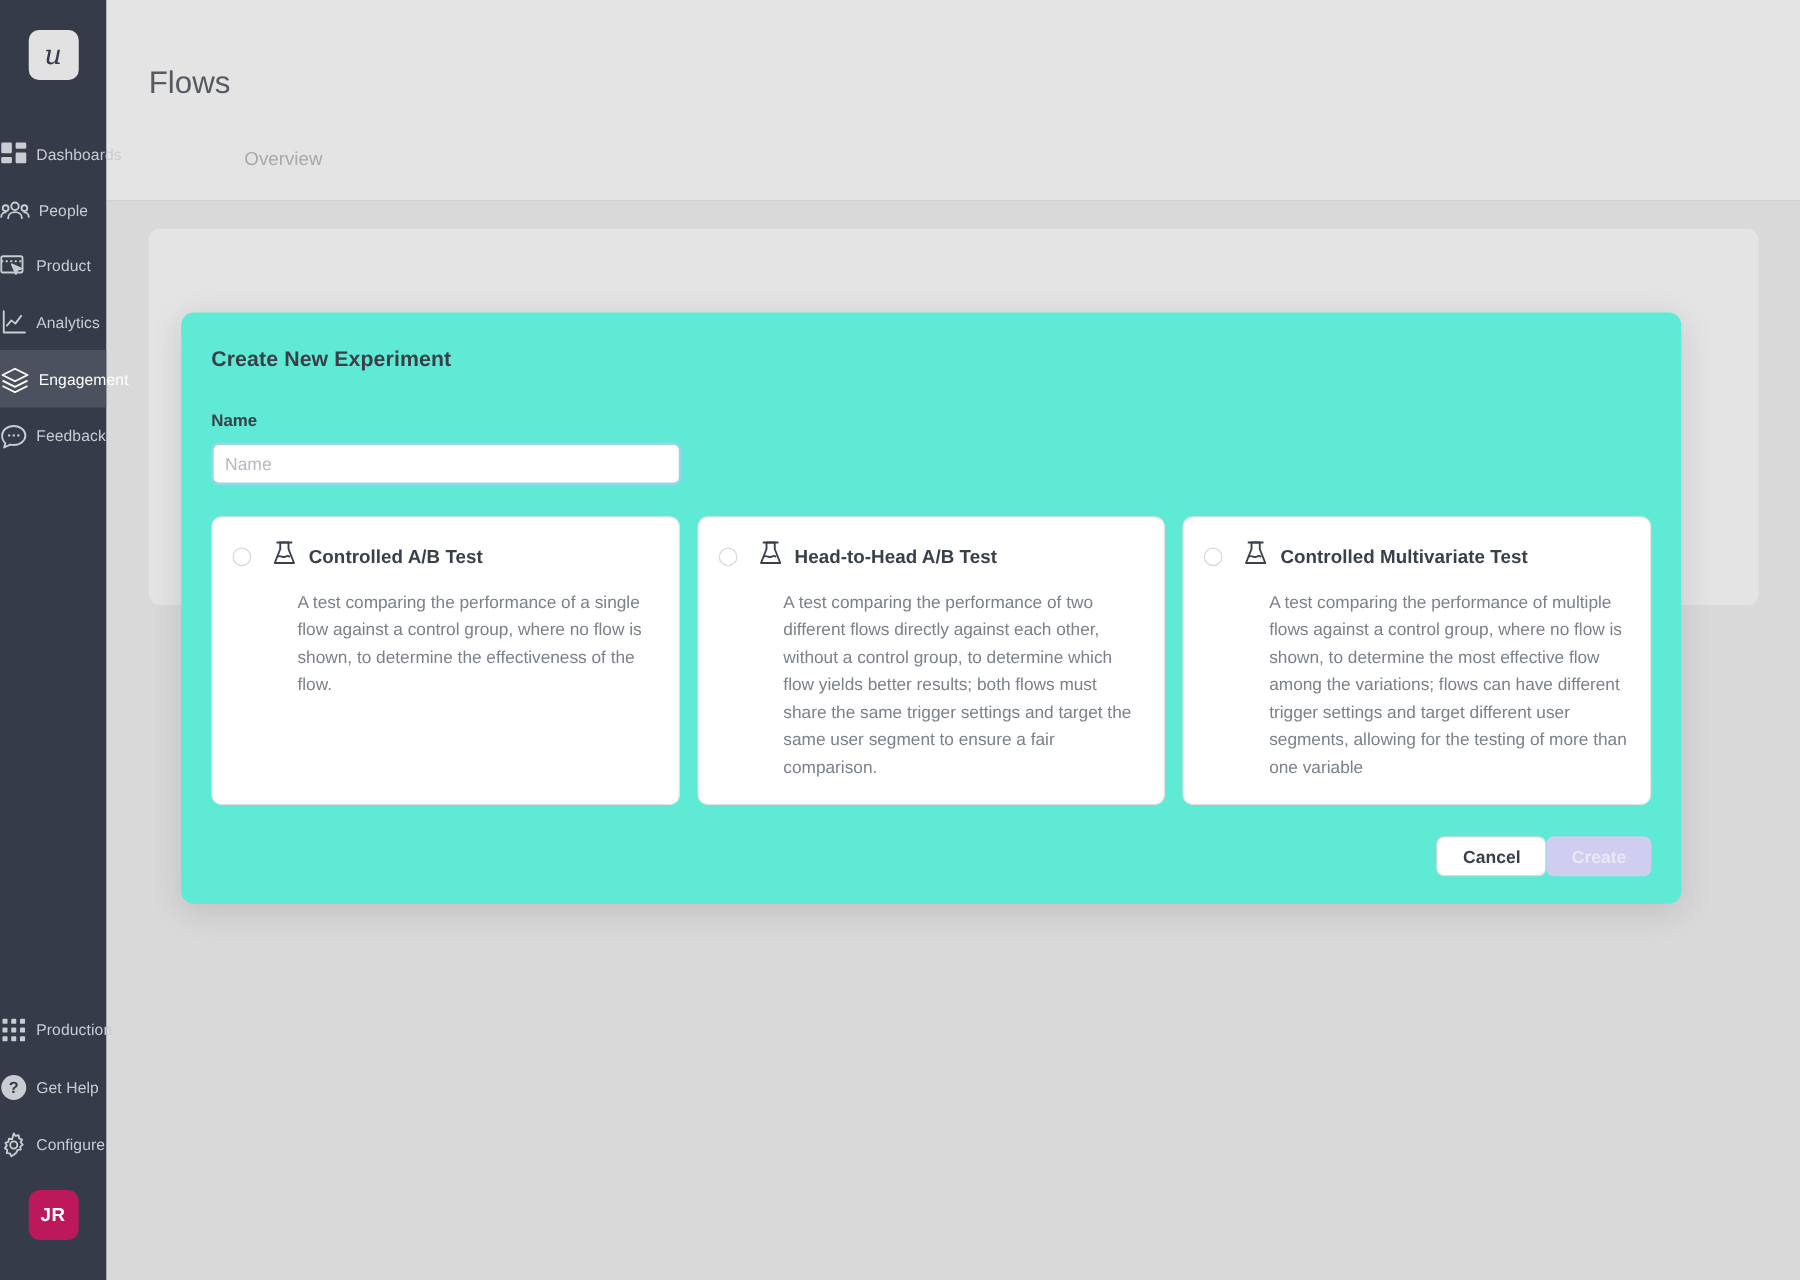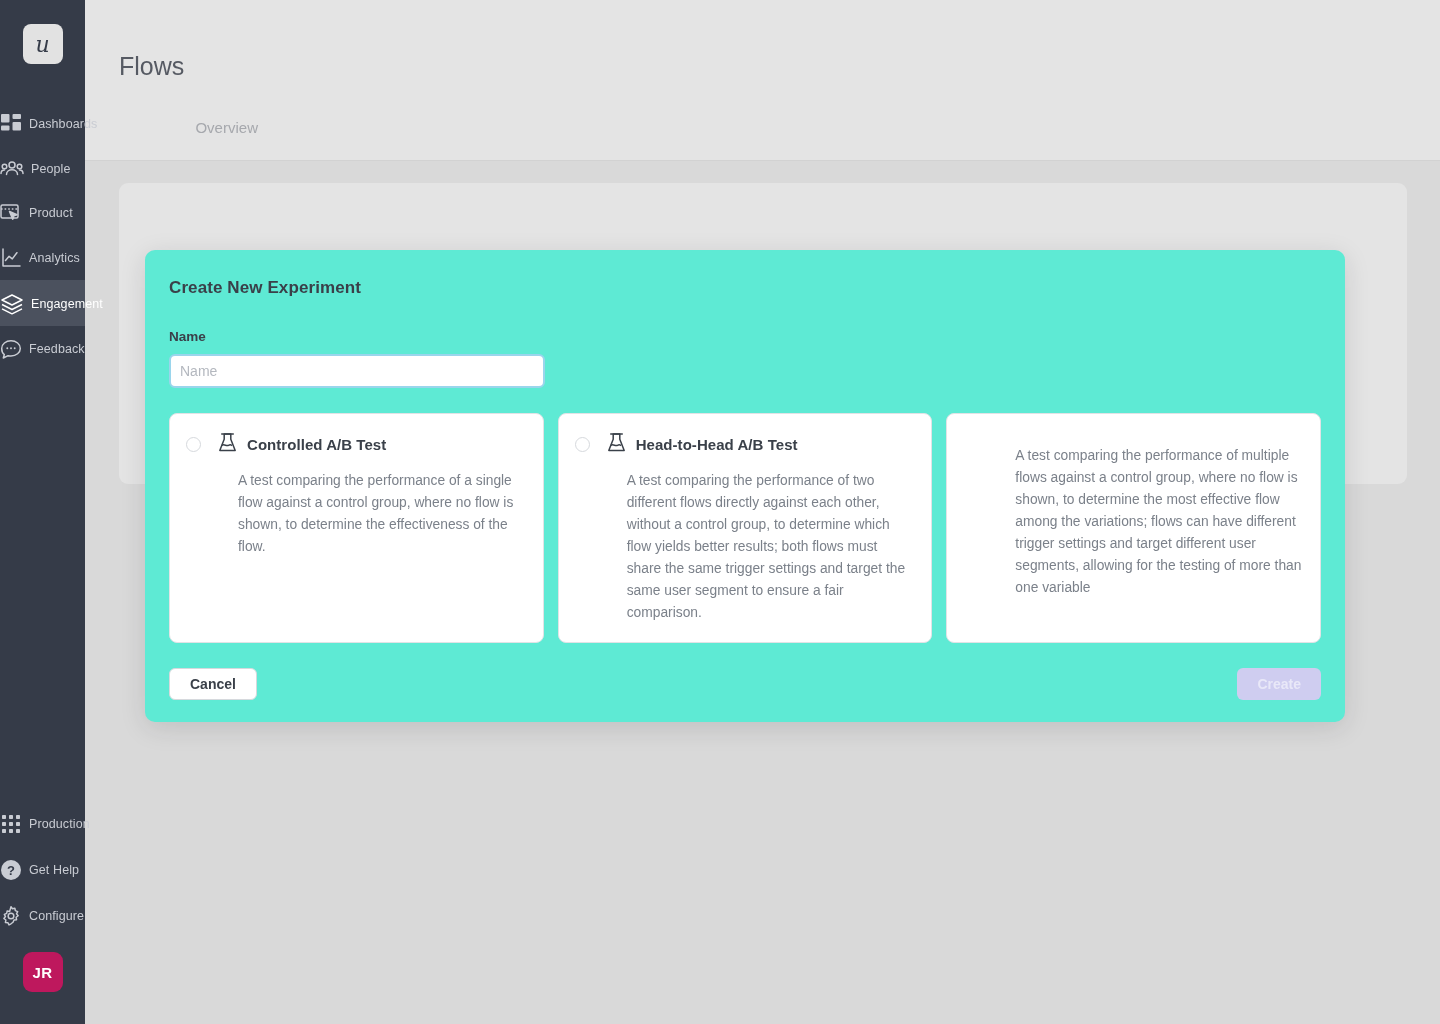--- a/index.html
+++ b/index.html
@@ -236,22 +236,21 @@
     margin-left: 52px;
     font-size: 13.8px;
     line-height: 22px;
     color: #7b818a;
     max-width: 290px;
   }
 
   #modal-footer {
     margin-top: 25px;
     display: flex;
-    justify-content: space-between;
-    gap: 13px;
+    justify-content: flex-end;
   }
   .btn {
     height: 32px;
     border-radius: 6px;
     font-family: "Liberation Sans", sans-serif;
     font-size: 14px;
     font-weight: bold;
     cursor: pointer;
     border: none;
     padding: 0 20px;
@@ -481,20 +480,31 @@
             <path d="M6.2 2v5.2L1.8 18.4h15.4L12.8 7.2V2z"></path>
             <path d="M3.9 13.3c2.6-1.6 4.3 1.3 6.6 0s2.4-.5 3.4.4"></path>
           </svg>
         </span>
         <span class="option-title">Head-to-Head A/B Test</span>
       </div>
       <div class="option-desc">A test comparing the performance of two different flows directly against each other, without a control group, to determine which flow yields better results; both flows must share the same trigger settings and target the same user segment to ensure a fair comparison.</div>
     </div>
 
     <div class="option-card">
+      <div class="option-head">
+        <span class="radio"></span>
+        <span class="flask-icon">
+          <svg width="19" height="21" viewBox="0 0 19 21" fill="none" stroke="currentColor" stroke-width="1.5" stroke-linejoin="round">
+            <path d="M3.2 2h12.6"></path>
+            <path d="M6.2 2v5.2L1.8 18.4h15.4L12.8 7.2V2z"></path>
+            <path d="M3.9 13.3c2.6-1.6 4.3 1.3 6.6 0s2.4-.5 3.4.4"></path>
+          </svg>
+        </span>
+        <span class="option-title">Controlled Multivariate Test</span>
+      </div>
       <div class="option-desc">A test comparing the performance of multiple flows against a control group, where no flow is shown, to determine the most effective flow among the variations; flows can have different trigger settings and target different user segments, allowing for the testing of more than one variable</div>
     </div>
   </div>
 
   <div id="modal-footer">
     <button class="btn" id="cancel-btn">Cancel</button>
     <button class="btn" id="create-btn">Create</button>
   </div>
 </div>
 

